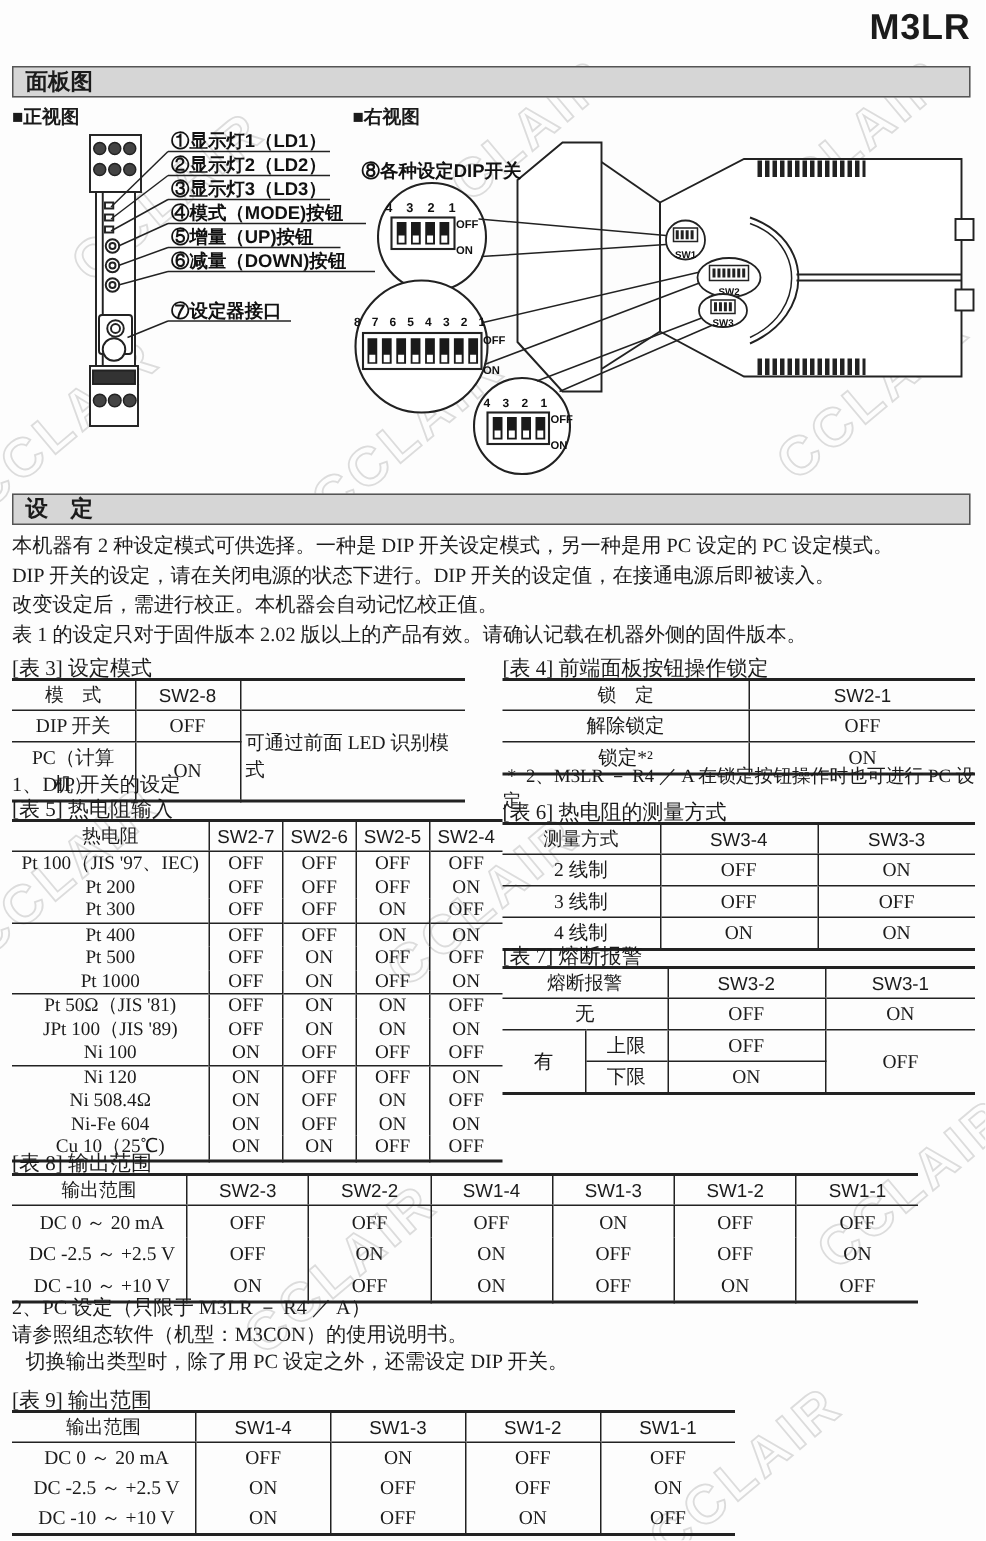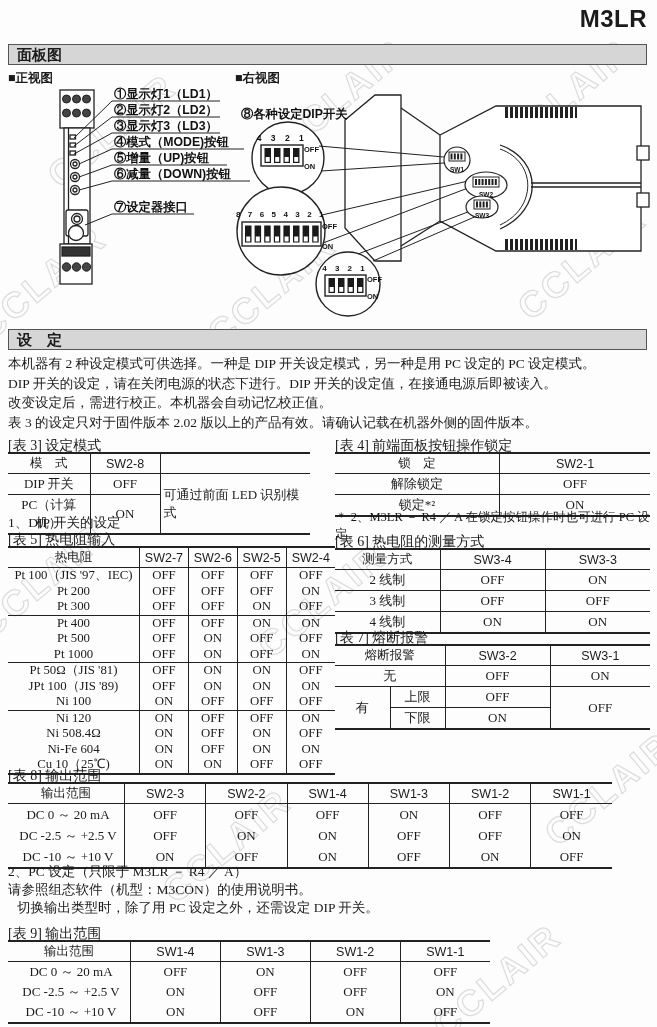--- a/index.html
+++ b/index.html
@@ -245,21 +245,21 @@
 
     <text x="8" y="30" class="dlabel" font-size="12.5">⑧各种设定DIP开关</text>
   </svg>
 
   <div class="bar" style="top:329px">设　定</div>
 
   <div class="paras">
     <div>本机器有 2 种设定模式可供选择。一种是 DIP 开关设定模式，另一种是用 PC 设定的 PC 设定模式。</div>
     <div>DIP 开关的设定，请在关闭电源的状态下进行。DIP 开关的设定值，在接通电源后即被读入。</div>
     <div>改变设定后，需进行校正。本机器会自动记忆校正值。</div>
-    <div>表 3 的设定只对于固件版本 2.02 版以上的产品有效。请确认记载在机器外侧的固件版本。</div>
+    <div>表 1 的设定只对于固件版本 2.02 版以上的产品有效。请确认记载在机器外侧的固件版本。</div>
   </div>
 
   <div class="cap" style="left:8px;top:437px">[表 3] 设定模式</div>
   <table class="tbl rowlines" id="t3">
     <colgroup>
         <col style="width:82px">
         <col style="width:70px">
         <col style="width:150px">
       </colgroup>
     <thead>

